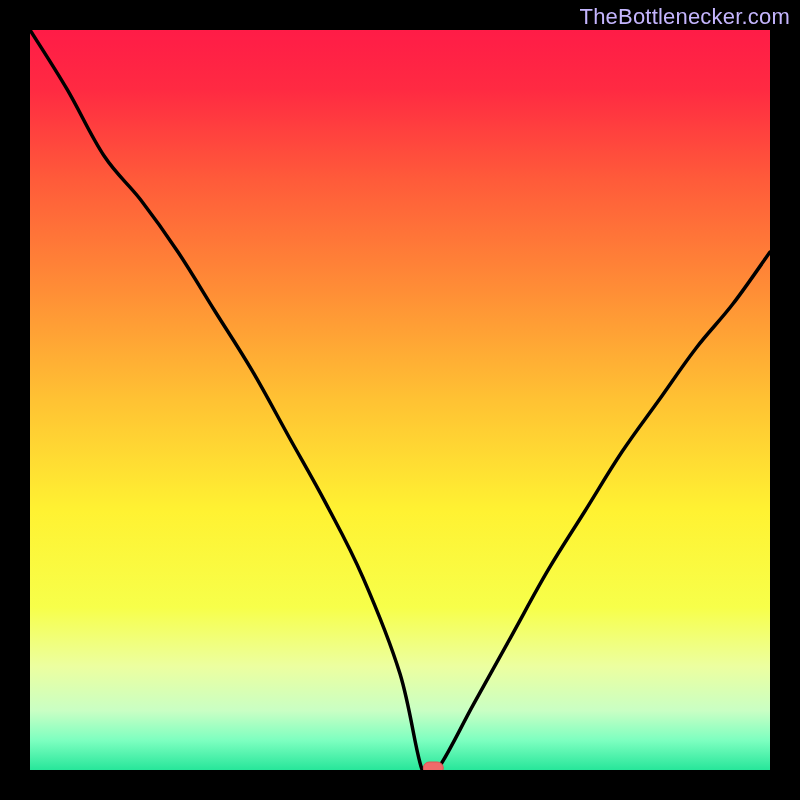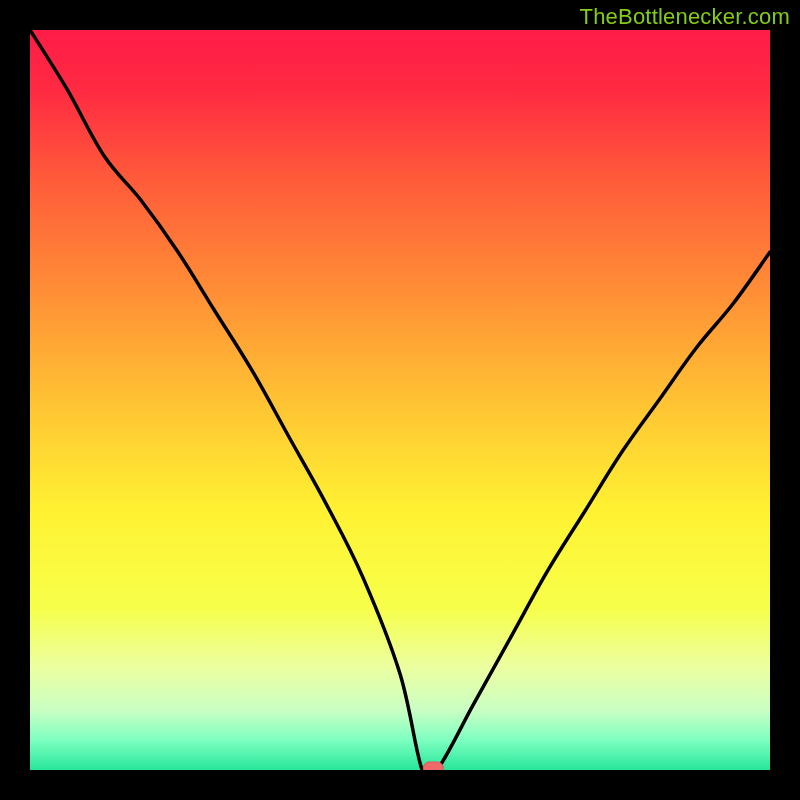--- a/index.html
+++ b/index.html
@@ -13,21 +13,21 @@
   .frame {
     position: relative;
     width: 800px;
     height: 800px;
     background: #000;
   }
   .attribution {
     position: absolute;
     top: 4px;
     right: 10px;
-    color: #84cc16;
+    color: #c4b5fd;
     font-size: 22px;
     font-weight: normal;
     letter-spacing: 0.2px;
   }
   .plot {
     position: absolute;
     left: 30px;
     top: 30px;
     width: 740px;
     height: 740px;

